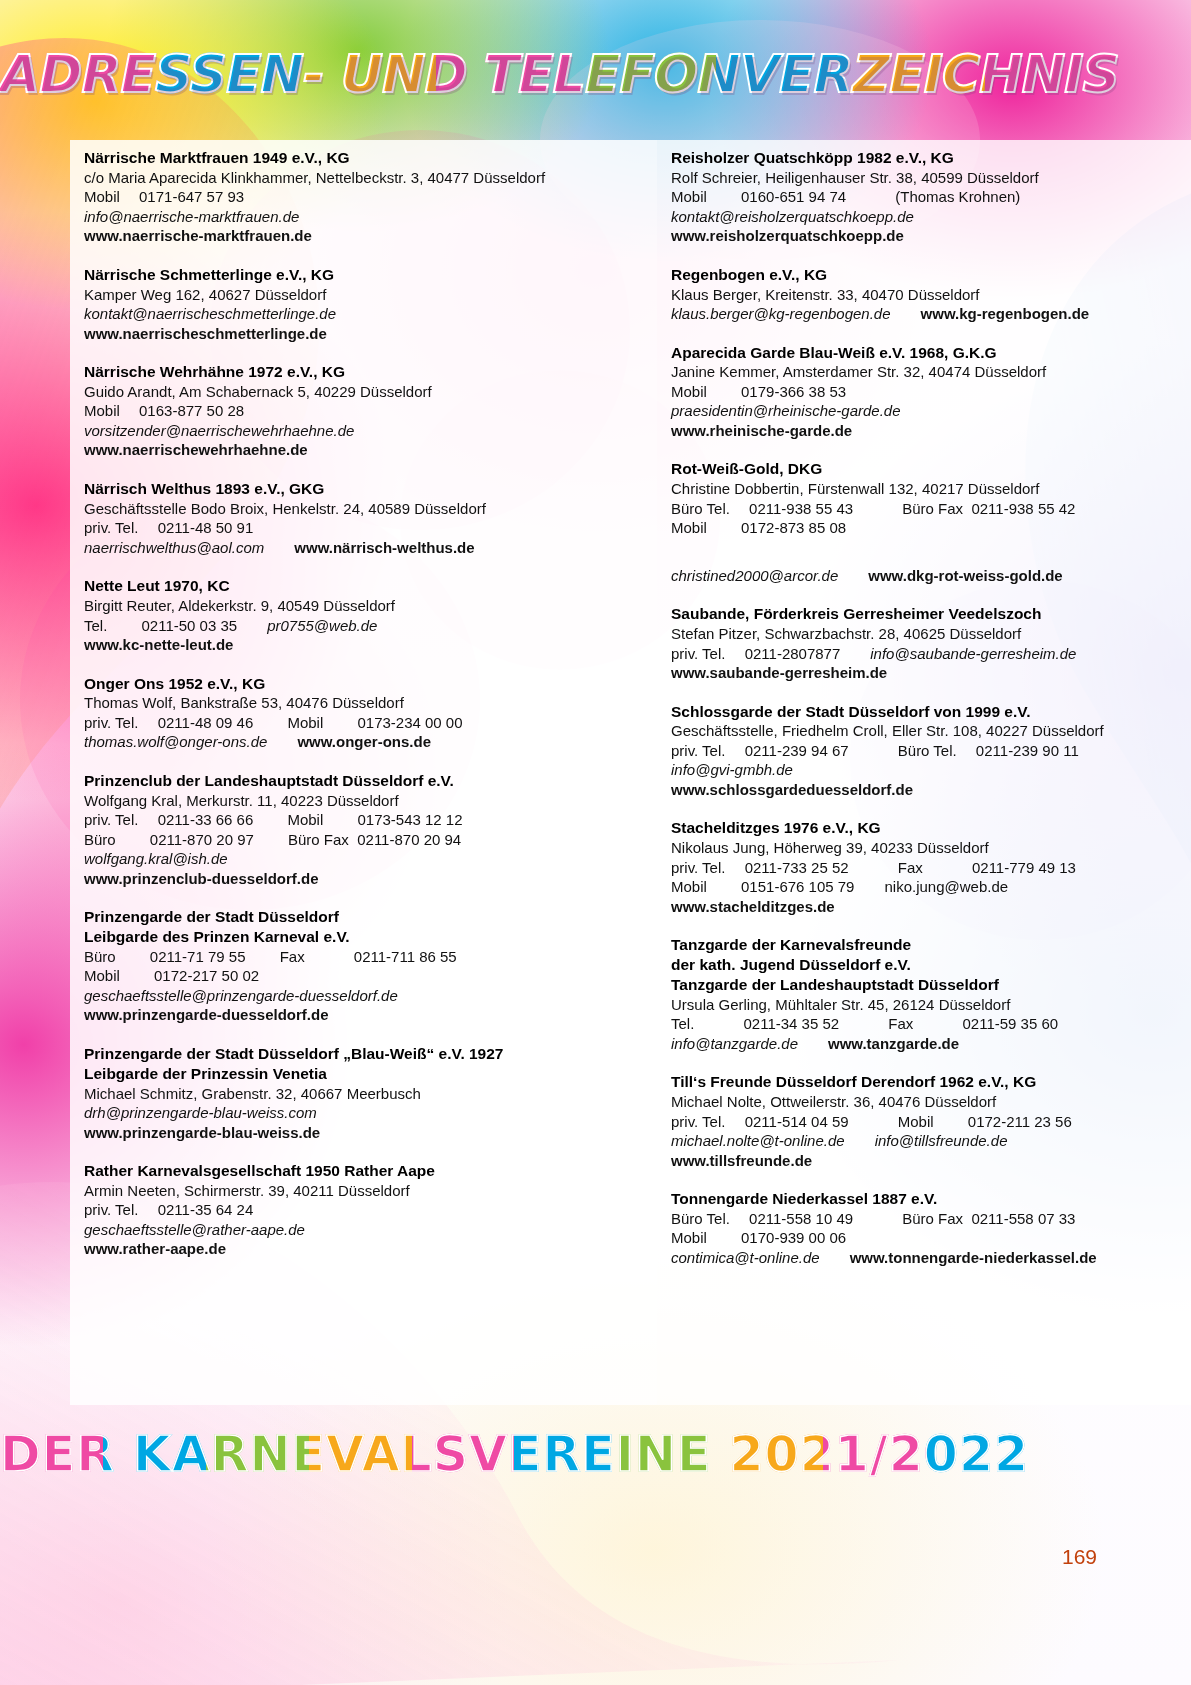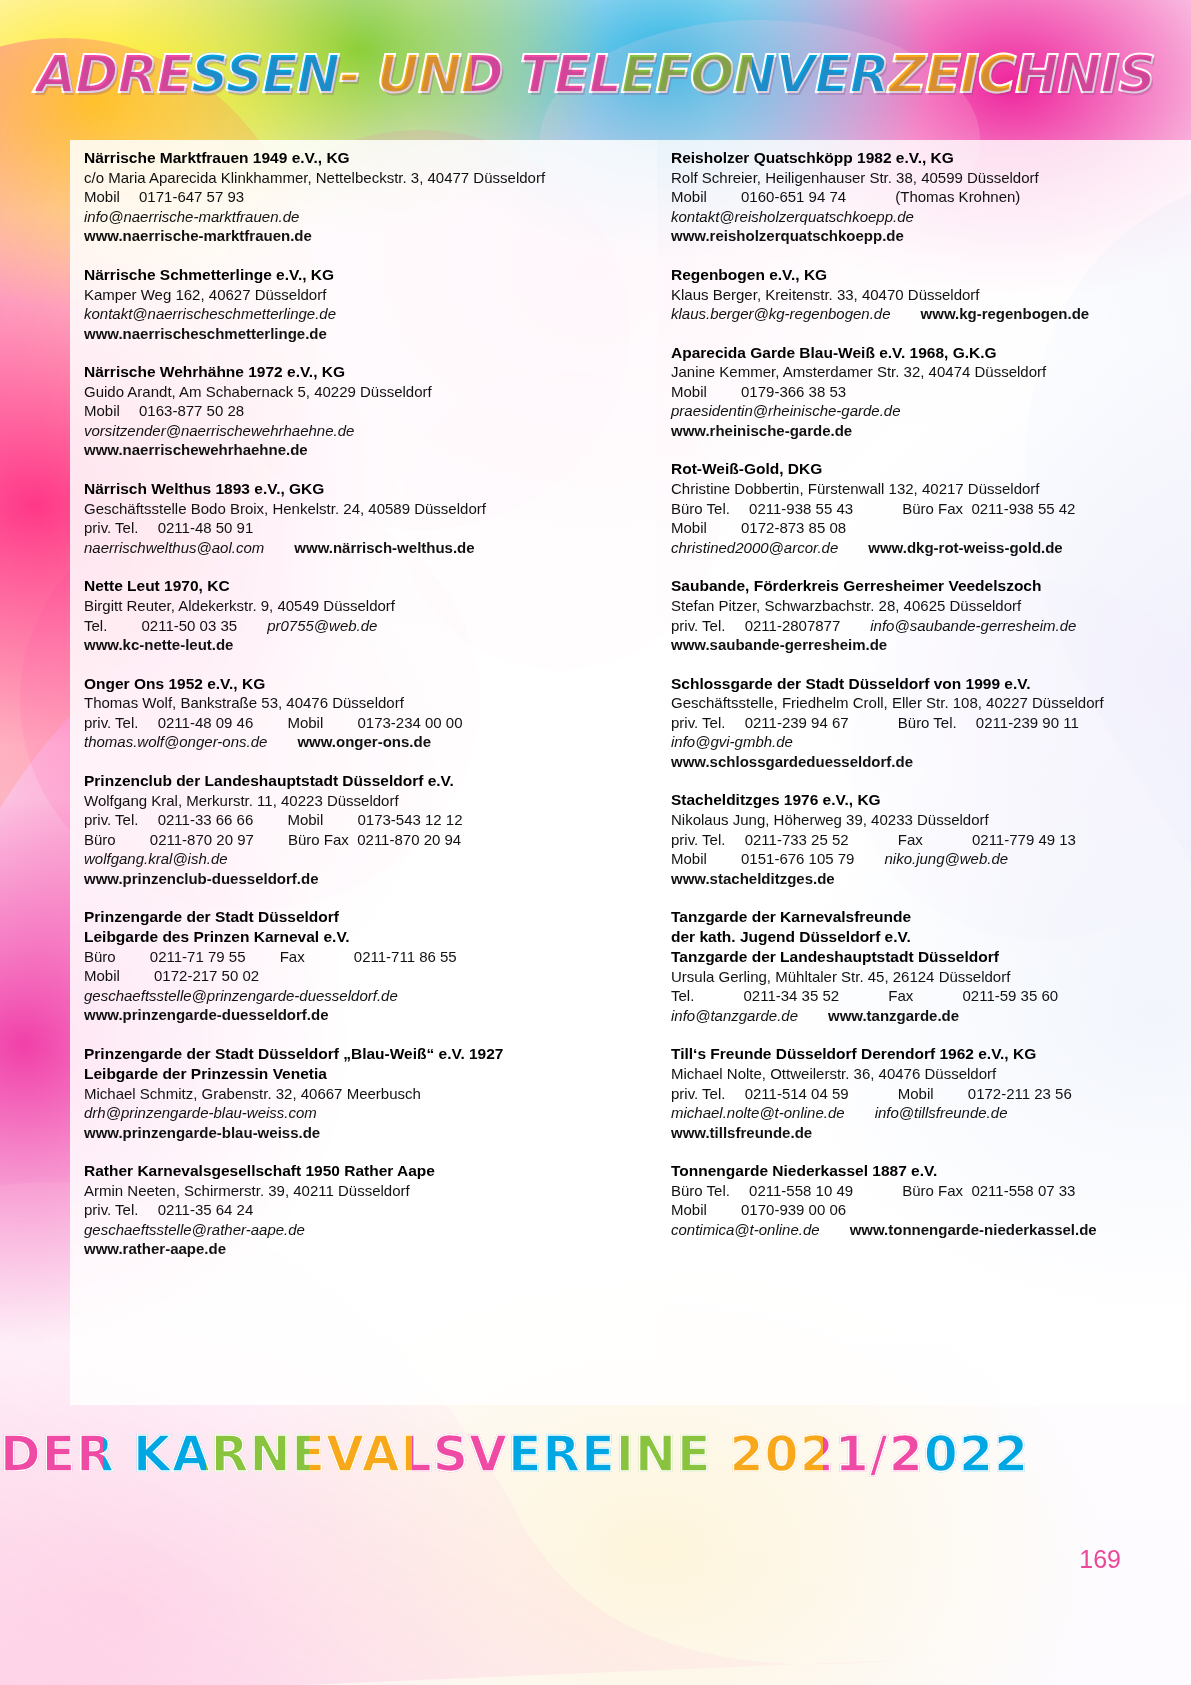--- a/index.html
+++ b/index.html
@@ -39,21 +39,20 @@
     inset: 0;
     opacity: .55;
   }
 
   
   .header {
     position: absolute;
     top: 48px;
     left: 0;
     width: 100%;
-    text-align: center;
     z-index: 5;
   }
   .header-title {
     display: inline-block;
     font-family: "DejaVu Sans", sans-serif;
     font-weight: bold;
     font-style: italic;
     font-size: 52px;
     letter-spacing: -1px;
     line-height: 1;
@@ -140,24 +139,24 @@
         #ef4aa4 80%, #ef4aa4 90%,
         #00a7e3 90%, #00a7e3 100%);
     -webkit-background-clip: text;
     background-clip: text;
     color: transparent;
     -webkit-text-stroke: 1.5px #ffffff;
     paint-order: stroke fill;
   }
   .page-number {
     position: absolute;
-    right: 70px;
+    right: 94px;
     top: 1545px;
-    font-size: 25px;
-    color: #ec4899;
+    font-size: 21px;
+    color: #c2410c;
     z-index: 5;
   }
 </style>
 </head>
 <body>
 
 <div class="bg">
   <svg class="bg-swirl" viewBox="0 0 1191 1685" preserveAspectRatio="none">
     <defs>
       <linearGradient id="g1" x1="0" y1="0" x2="1" y2="1">
@@ -277,40 +276,40 @@
         <div class="e-line"><span>Janine Kemmer, Amsterdamer Str. 32, 40474 Düsseldorf</span></div>
         <div class="e-line"><span>Mobil   0179-366 38 53</span></div>
         <div class="e-line italic"><span>praesidentin@rheinische-garde.de</span></div>
         <div class="e-line bold"><span>www.rheinische-garde.de</span></div>
       </div>
       <div class="entry">
         <div class="e-name">Rot-Weiß-Gold, DKG</div>
         <div class="e-line"><span>Christine Dobbertin, Fürstenwall 132, 40217 Düsseldorf</span></div>
         <div class="e-line"><span>Büro Tel.  0211-938 55 43    Büro Fax  0211-938 55 42</span></div>
         <div class="e-line"><span>Mobil   0172-873 85 08</span></div>
-        <div class="e-line italic"><span>christined2000@arcor.de</span><span class="col2 bold" style="font-weight: bold; font-style: normal;">  www.dkg-rot-weiss-gold.de</span></div>
+        <div class="e-line italic"><span>christined2000@arcor.de</span><span class="col2 bold" style="font-weight: bold; font-style: normal; margin-top: 28px;">  www.dkg-rot-weiss-gold.de</span></div>
       </div>
       <div class="entry">
         <div class="e-name">Saubande, Förderkreis Gerresheimer Veedelszoch</div>
         <div class="e-line"><span>Stefan Pitzer, Schwarzbachstr. 28, 40625 Düsseldorf</span></div>
         <div class="e-line"><span>priv. Tel.  0211-2807877</span><span class="col2 italic" style="font-weight: normal; font-style: italic;">  info@saubande-gerresheim.de</span></div>
         <div class="e-line bold"><span>www.saubande-gerresheim.de</span></div>
       </div>
       <div class="entry">
         <div class="e-name">Schlossgarde der Stadt Düsseldorf von 1999 e.V.</div>
         <div class="e-line"><span>Geschäftsstelle, Friedhelm Croll, Eller Str. 108, 40227 Düsseldorf</span></div>
         <div class="e-line"><span>priv. Tel.  0211-239 94 67    Büro Tel.  0211-239 90 11</span></div>
         <div class="e-line italic"><span>info@gvi-gmbh.de</span></div>
         <div class="e-line bold"><span>www.schlossgardeduesseldorf.de</span></div>
       </div>
       <div class="entry">
         <div class="e-name">Stachelditzges 1976 e.V., KG</div>
         <div class="e-line"><span>Nikolaus Jung, Höherweg 39, 40233 Düsseldorf</span></div>
         <div class="e-line"><span>priv. Tel.  0211-733 25 52    Fax    0211-779 49 13</span></div>
-        <div class="e-line"><span>Mobil   0151-676 105 79</span><span class="col2 italic" style="font-weight: normal; font-style: italic;">  niko.jung@web.de</span></div>
+        <div class="e-line"><span>Mobil   0151-676 105 79</span><span class="col2 italic" style="font-weight: normal; ">  niko.jung@web.de</span></div>
         <div class="e-line bold"><span>www.stachelditzges.de</span></div>
       </div>
       <div class="entry">
         <div class="e-name">Tanzgarde der Karnevalsfreunde</div>
         <div class="e-name">der kath. Jugend Düsseldorf e.V.</div>
         <div class="e-name">Tanzgarde der Landeshauptstadt Düsseldorf</div>
         <div class="e-line"><span>Ursula Gerling, Mühltaler Str. 45, 26124 Düsseldorf</span></div>
         <div class="e-line"><span>Tel.    0211-34 35 52    Fax    0211-59 35 60</span></div>
         <div class="e-line italic"><span>info@tanzgarde.de</span><span class="col2 bold" style="font-weight: bold; font-style: normal;">  www.tanzgarde.de</span></div>
       </div>

